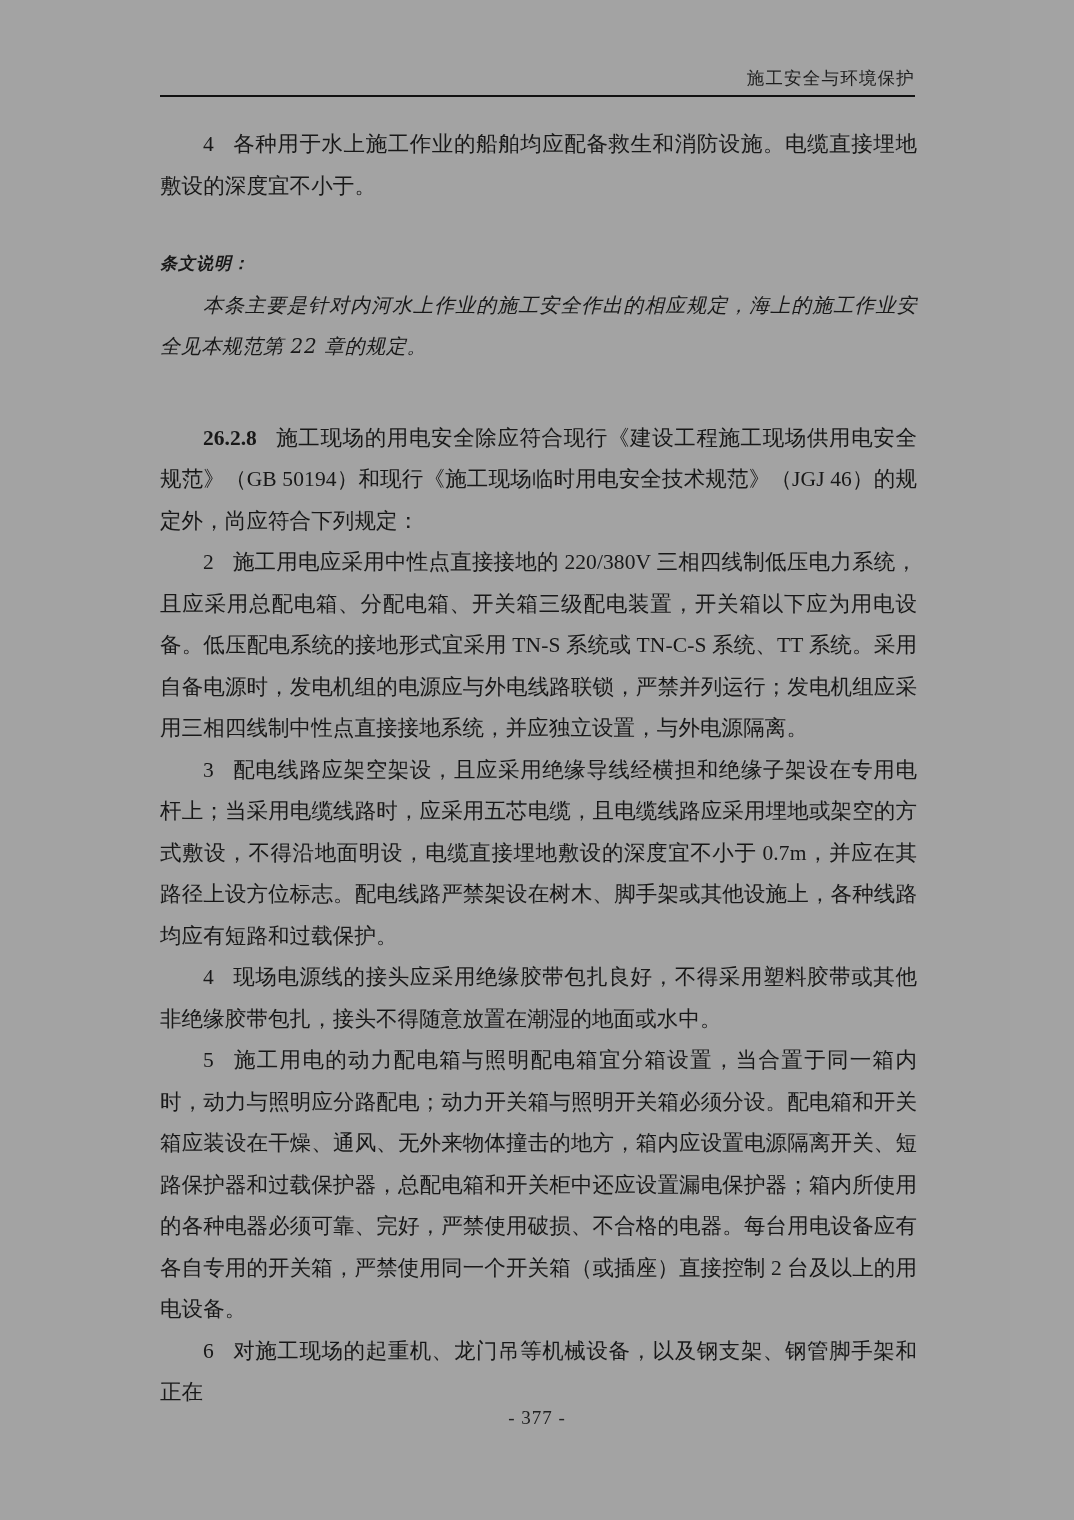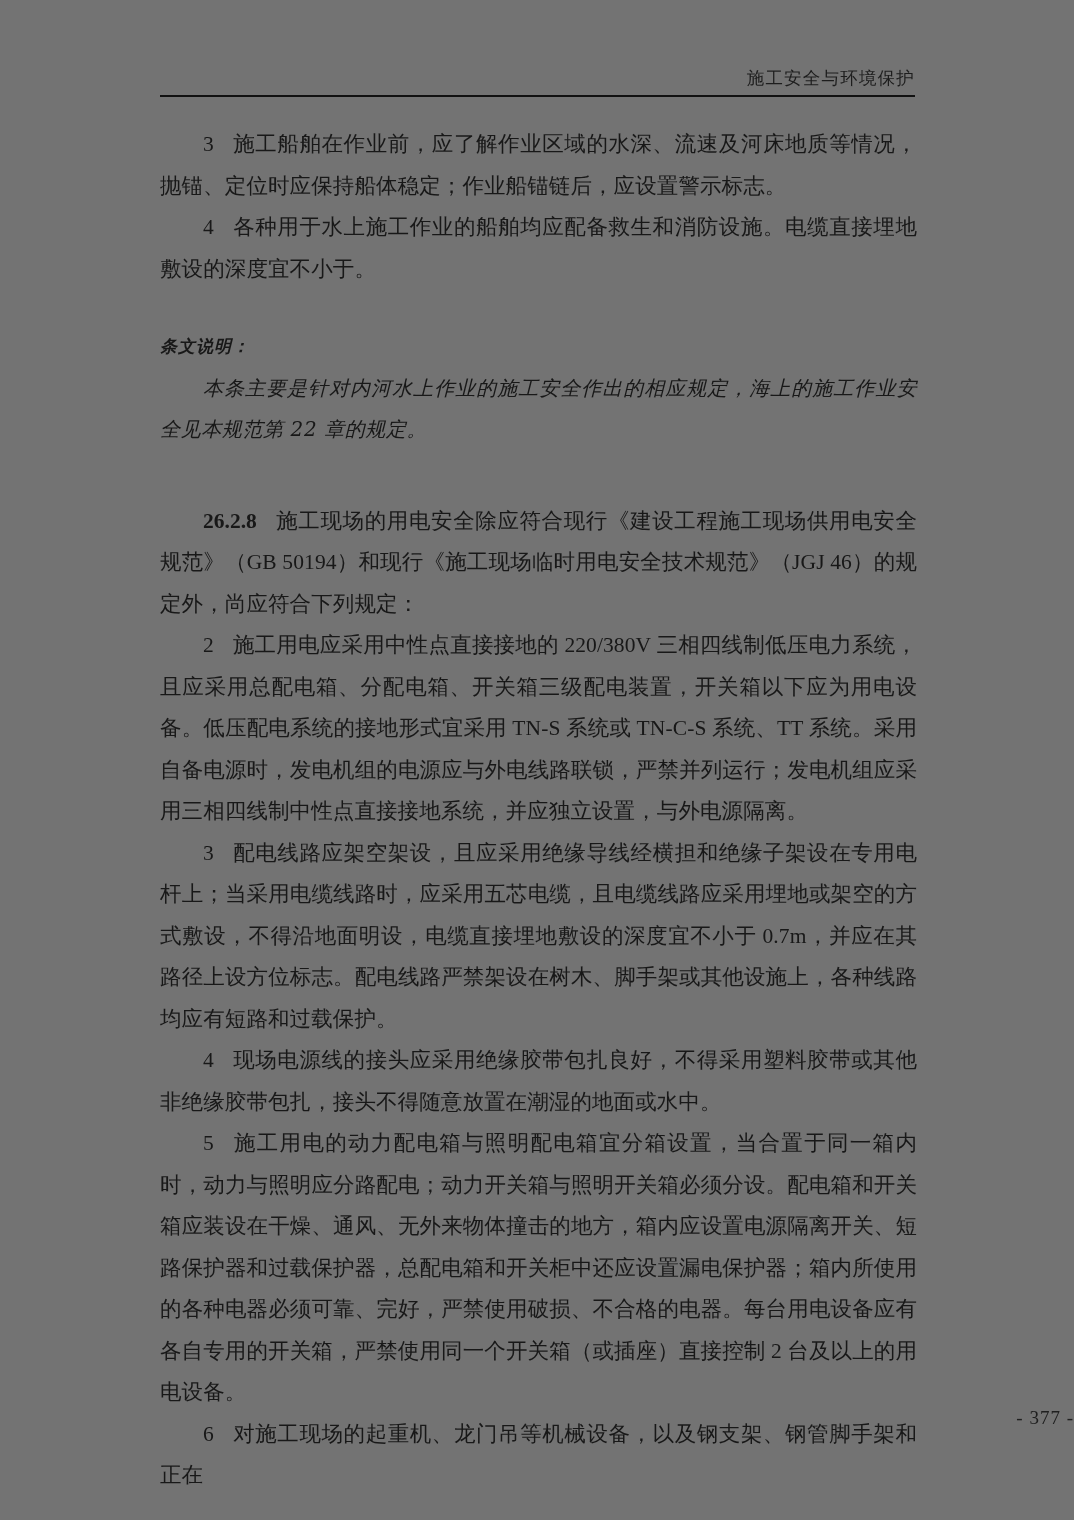--- a/index.html
+++ b/index.html
@@ -8,21 +8,21 @@
     background: #ffffff;
   }
   body {
     font-family: "Liberation Serif", "DejaVu Serif", serif;
     color: #1a1a1a;
   }
   .page {
     position: relative;
     width: 1074px;
     height: 1520px;
-    background: #737373;
+    background: #a3a3a3;
     overflow: hidden;
     box-sizing: border-box;
   }
 
   
   .header-zone {
     position: absolute;
     left: 160px;
     top: 68px;
     width: 755px;
@@ -107,40 +107,39 @@
     display: inline-block;
     width: 19px;
   }
 
   
   .footer {
     position: absolute;
     left: 0;
     top: 1407px;
     width: 1074px;
-    text-align: right;
+    text-align: center;
     font-family: "Liberation Serif", "DejaVu Serif", serif;
     font-size: 19px;
     letter-spacing: 1px;
     color: #202020;
   }
 </style>
 </head>
 <body>
 
 <div class="page">
 
   <div class="header-zone">
     <div class="header-text">施工安全与环境保护</div>
     <div class="header-rule"></div>
   </div>
 
   <div class="content">
 
-    <p class="song indent-num"><span class="item-num">3</span><span class="item-sp"></span><span>施工船舶在作业前，应了解作业区域的水深、流速及河床地质等情况，抛锚、定位时应保持船体稳定；作业船锚链后，应设置警示标志。</span></p>
 
     <p class="song indent-num"><span class="item-num">4</span><span class="item-sp"></span><span>各种用于水上施工作业的船舶均应配备救生和消防设施。电缆直接埋地敷设的深度宜不小于。</span></p>
 
     <div class="gap-md"></div>
 
     <p class="kai-head">条文说明：</p>
 
     <p class="kai indent">本条主要是针对内河水上作业的施工安全作出的相应规定，海上的施工作业安全见本规范第 22 章的规定。</p>
 
     <div class="gap-lg"></div>

